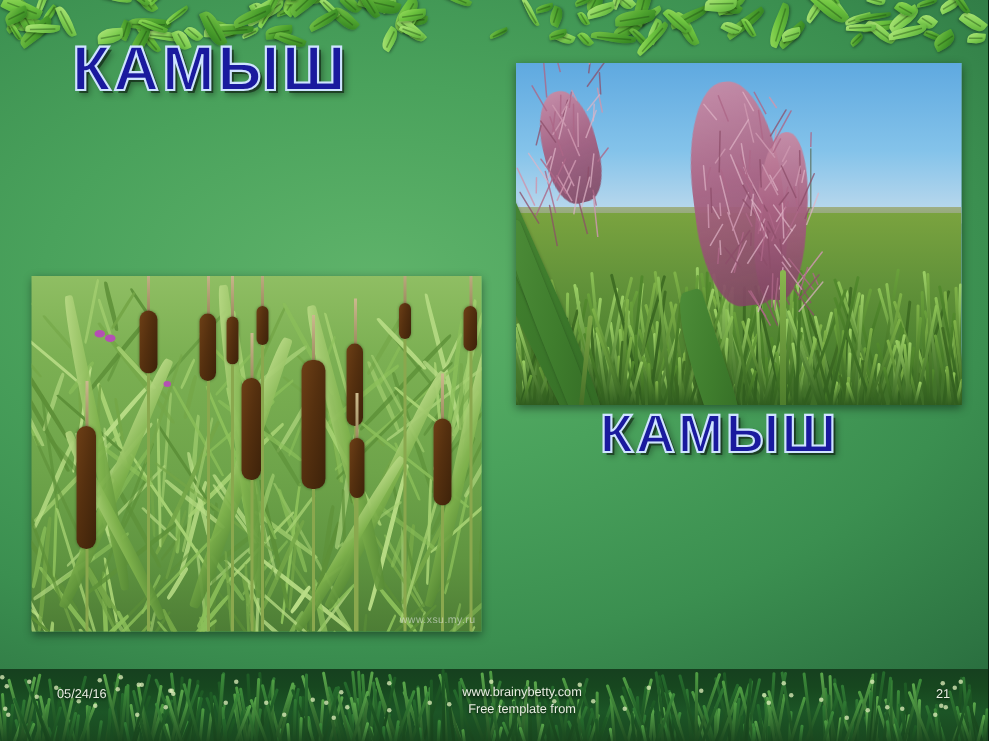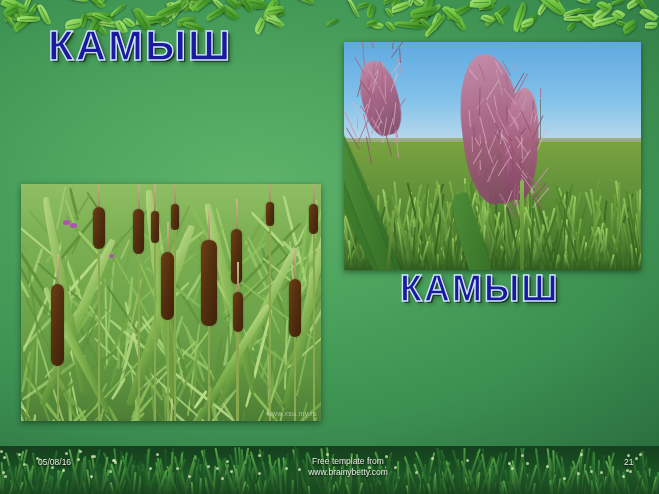--- a/index.html
+++ b/index.html
@@ -1557,20 +1557,20 @@
       <span class="seed" style="left:368.4px;top:20.2px;"></span>
       <span class="seed" style="left:188.3px;top:28.7px;"></span>
       <span class="seed" style="left:627.1px;top:8.1px;"></span>
       <span class="seed" style="left:111.5px;top:13.3px;"></span>
       <span class="seed" style="left:526.2px;top:15.6px;"></span>
       <span class="seed" style="left:225.7px;top:14.0px;"></span>
       <span class="seed" style="left:520.6px;top:7.7px;"></span>
       <span class="seed" style="left:109.2px;top:23.8px;"></span>
     </div>
 
-  <div class="footer-text" id="footer-date">05/08/16</div>
+  <div class="footer-text" id="footer-date">05/24/16</div>
   <div class="footer-text" id="footer-credit">
+    <div>www.brainybetty.com</div>
     <div>Free template from</div>
-    <div>www.brainybetty.com</div>
   </div>
   <div class="footer-text" id="footer-page">21</div>
 
 </div>
 
 </body></html>

